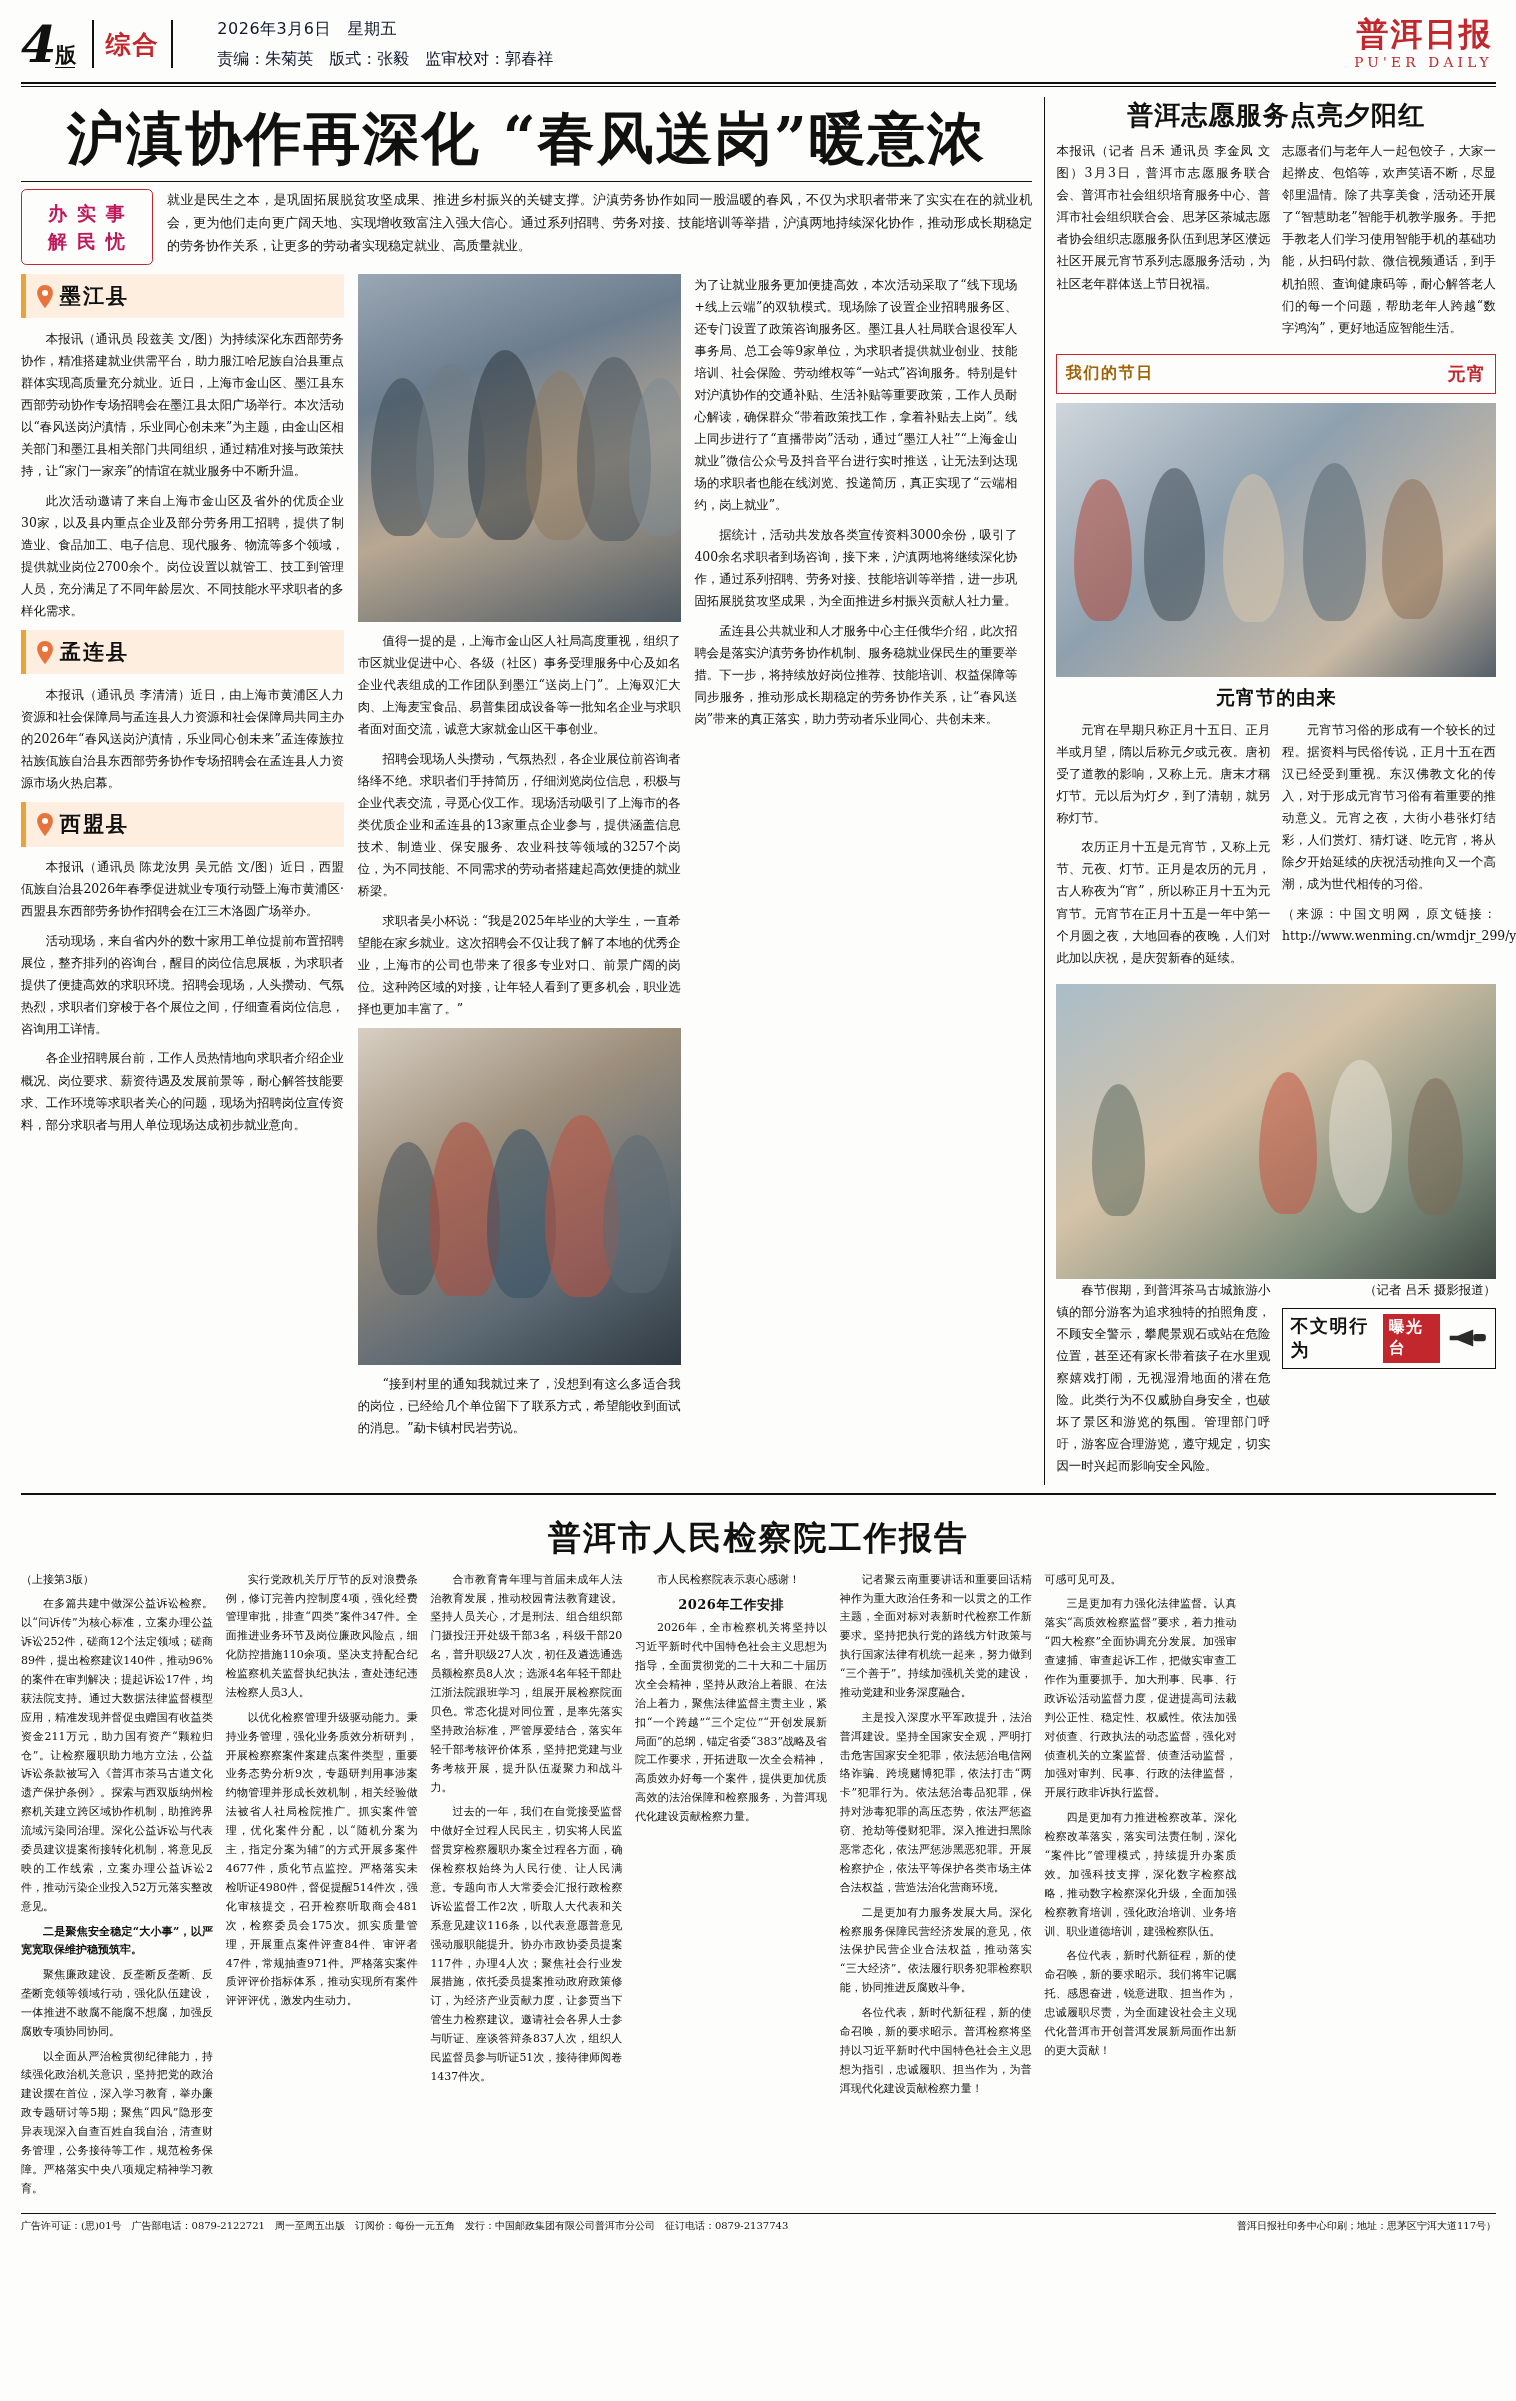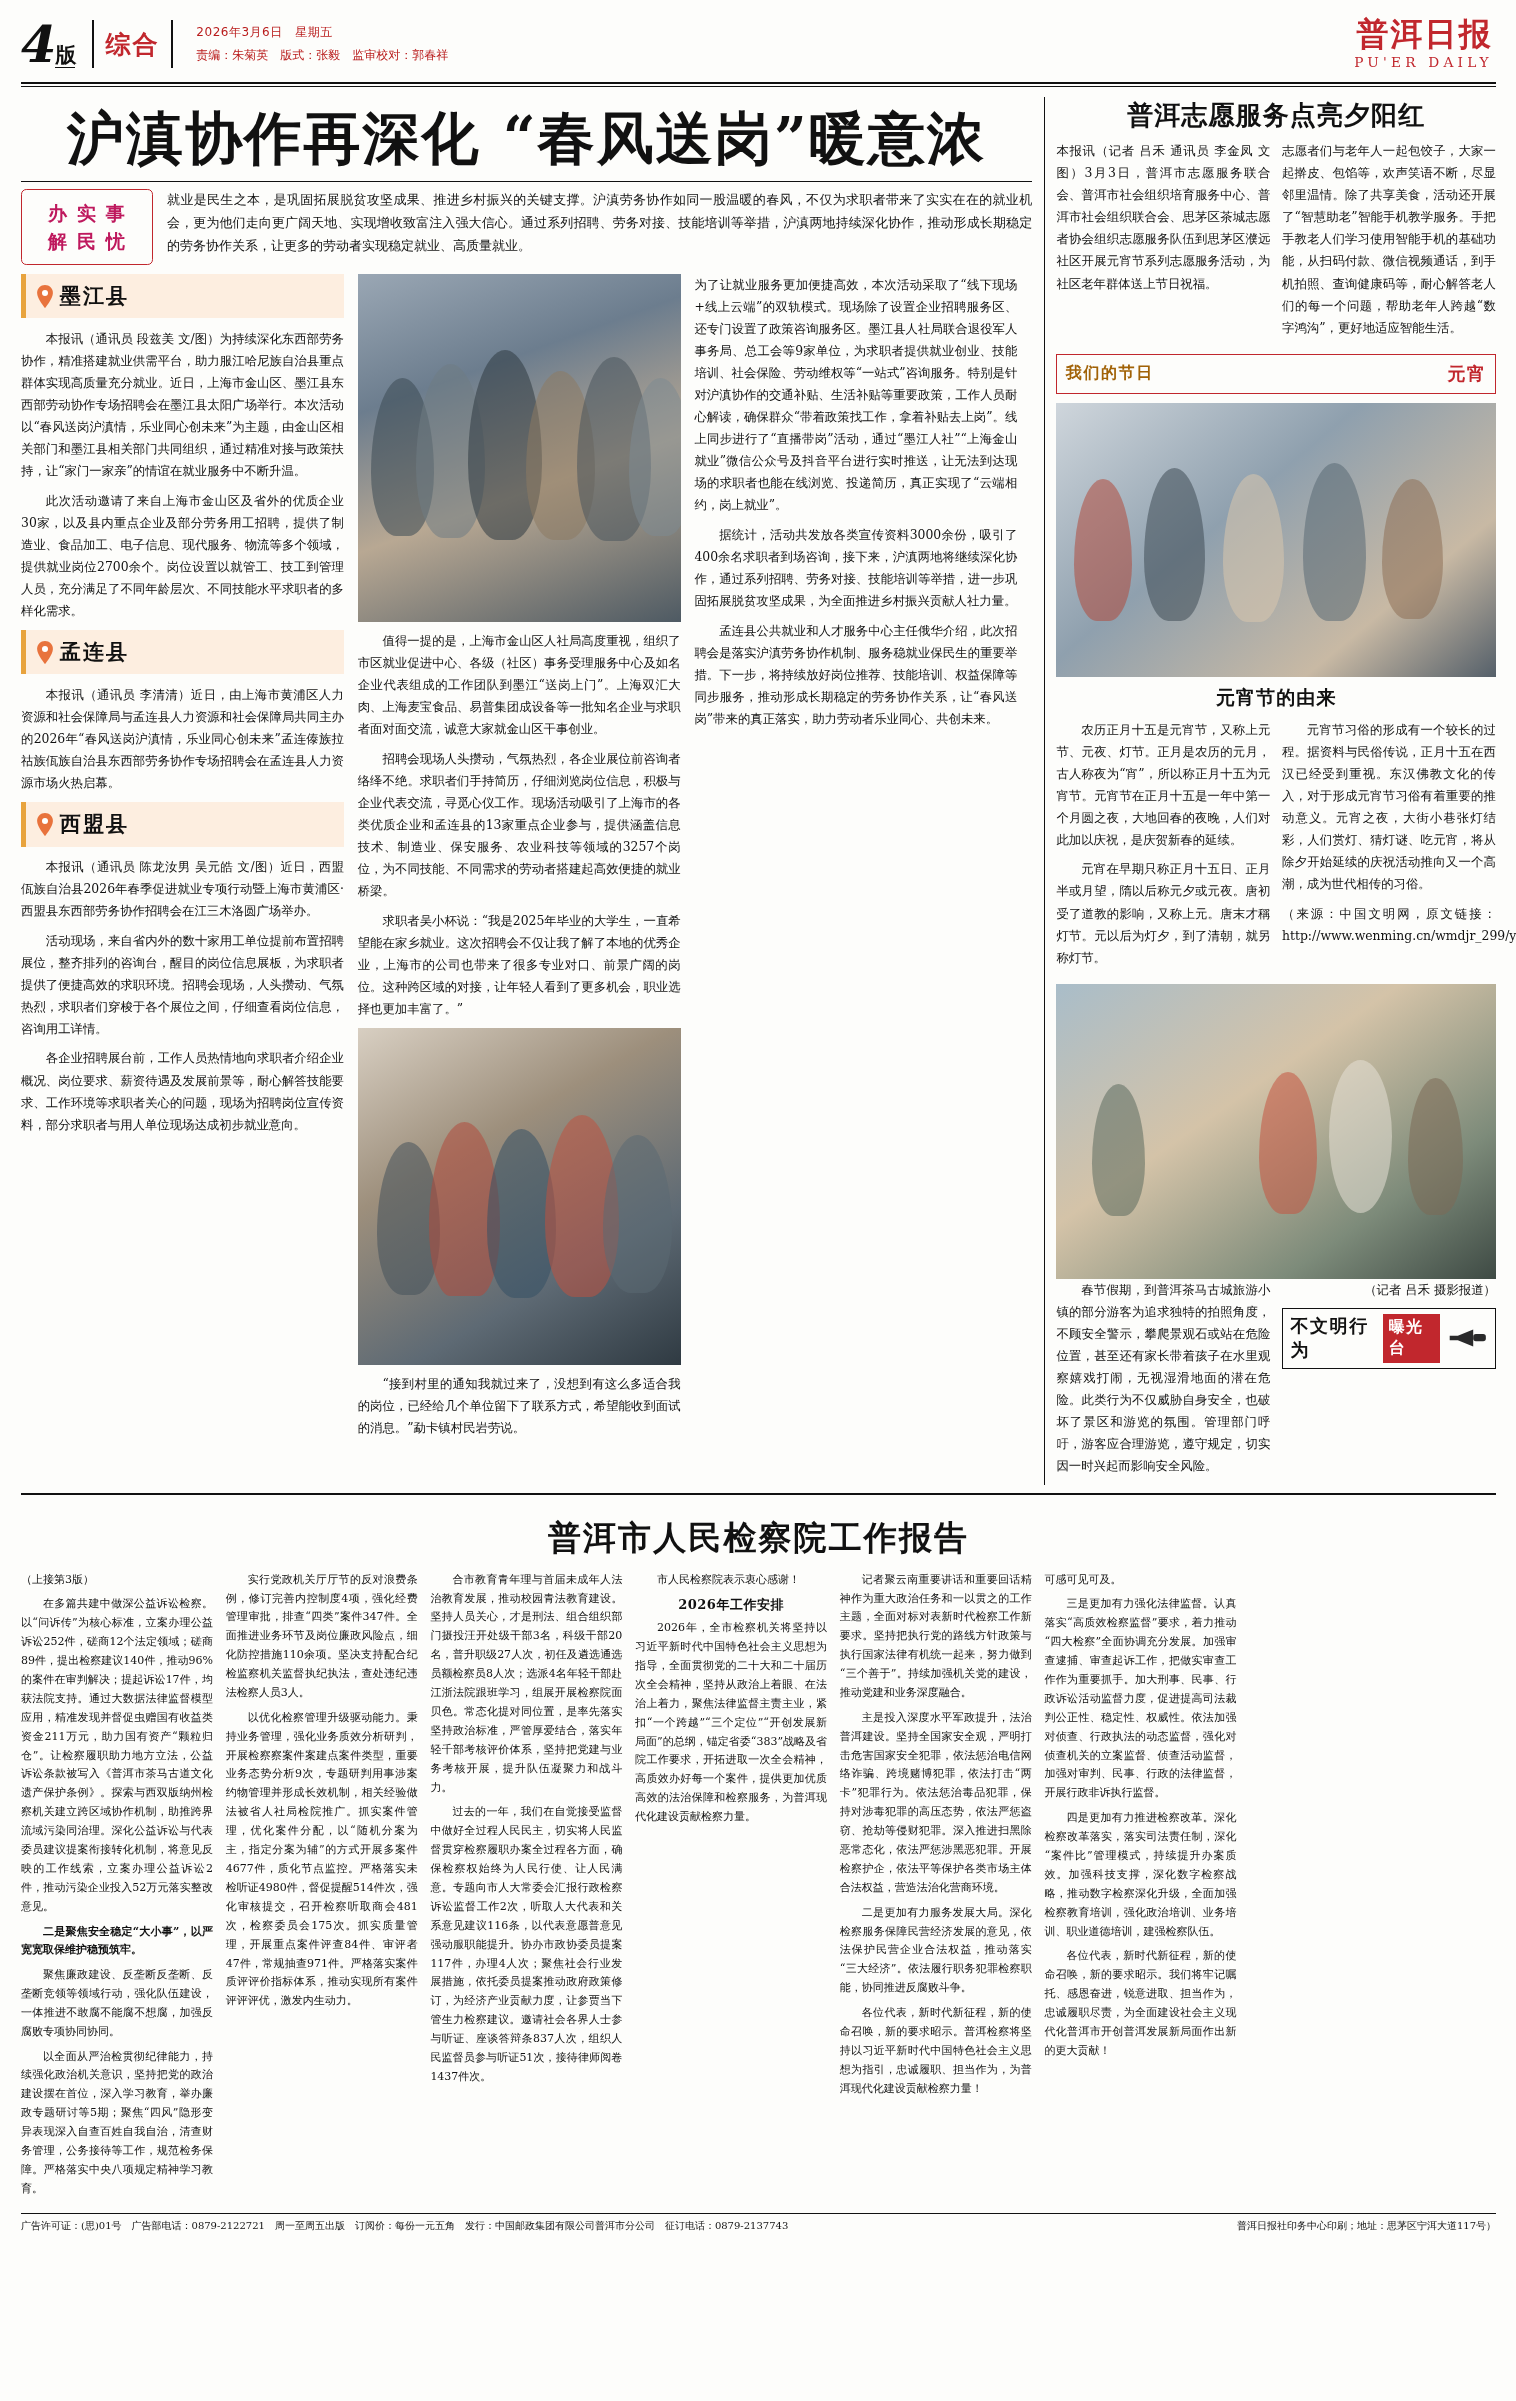--- a/index.html
+++ b/index.html
@@ -13,21 +13,21 @@
   }
   .page { position:relative; width:1517px; height:2401px; box-sizing:border-box; padding:0 21px; }
 
   
   .masthead { display:flex; align-items:center; height:79px; padding-top:9.5px; box-sizing:border-box; }
   .page-num { font-size:39px; font-weight:bold; font-family:"DejaVu Serif","Liberation Serif",serif; letter-spacing:-1.1px; padding-right:5.3px;}
   .page-num .num { font-size:51px; font-style:italic; }
   .page-num .zi { font-size:21px; border-bottom:1.6px solid #111; }
   .vrule { width:1.6px; background:#111; height:48px; margin:0 11.6px; }
   .section-name { font-size:25px; color:#c1272d; font-weight:bold; font-family:"DejaVu Serif","Liberation Serif",serif; letter-spacing:2.1px; }
-  .mast-meta { margin-left:12px; font-size:12px; line-height:1.9; color:#b91c1c; }
+  .mast-meta { margin-left:33px; font-size:16px; line-height:1.9; color:#0f172a; }
   .mast-meta .line1 { letter-spacing:0.5px; }
   .logo-wrap { margin-left:auto; text-align:right; padding-right:3.2px; }
   .logo-cn { font-size:32px; font-weight:bold; color:#c1272d; font-family:"DejaVu Serif","Liberation Serif",serif; letter-spacing:2.1px; line-height:1; }
   .logo-en { font-size:13.7px; color:#c1272d; letter-spacing:4.2px; margin-top:4.2px; font-family:"DejaVu Serif","Liberation Serif",serif;}
 
   .rule-thick { border-top:2.6px solid #111; margin-top:3.2px; }
   .rule-thin { border-top:1.1px solid #111; margin-top:2.1px; }
 
   
   .main-grid { display:flex; margin-top:9.5px; }
@@ -227,22 +227,22 @@
           <div class="fig" style="left:38%;top:26%;width:61px;height:148px;background:#d8c7ad;"></div>
           <div class="fig" style="left:56%;top:22%;width:63px;height:158px;background:#5a6a74;"></div>
           <div class="fig" style="left:74%;top:28%;width:61px;height:140px;background:#8e6f55;"></div>
         </div>
       </div>
 
       <div class="sub-head">元宵节的由来</div>
 
       <div class="r-body">
         <div class="rc">
+          <p>元宵在早期只称正月十五日、正月半或月望，隋以后称元夕或元夜。唐初受了道教的影响，又称上元。唐末才稱灯节。元以后为灯夕，到了清朝，就另称灯节。</p>
           <p>农历正月十五是元宵节，又称上元节、元夜、灯节。正月是农历的元月，古人称夜为“宵”，所以称正月十五为元宵节。元宵节在正月十五是一年中第一个月圆之夜，大地回春的夜晚，人们对此加以庆祝，是庆贺新春的延续。</p>
-          <p>元宵在早期只称正月十五日、正月半或月望，隋以后称元夕或元夜。唐初受了道教的影响，又称上元。唐末才稱灯节。元以后为灯夕，到了清朝，就另称灯节。</p>
         </div>
         <div class="rc">
           <p>元宵节习俗的形成有一个较长的过程。据资料与民俗传说，正月十五在西汉已经受到重视。东汉佛教文化的传入，对于形成元宵节习俗有着重要的推动意义。元宵之夜，大街小巷张灯结彩，人们赏灯、猜灯谜、吃元宵，将从除夕开始延续的庆祝活动推向又一个高潮，成为世代相传的习俗。</p>
           <p class="noind">（来源：中国文明网，原文链接：http://www.wenming.cn/wmdjr_299/yxjqy/201902/t20190213_5002287.shtml）</p>
         </div>
       </div>
 
       <div class="photo ph-e" style="height:295px;margin-top:7.4px;">
         <div class="ph-overlay-figs">
           <div class="fig" style="left:8%;top:34%;width:53px;height:132px;background:#5d6b5e;"></div>

